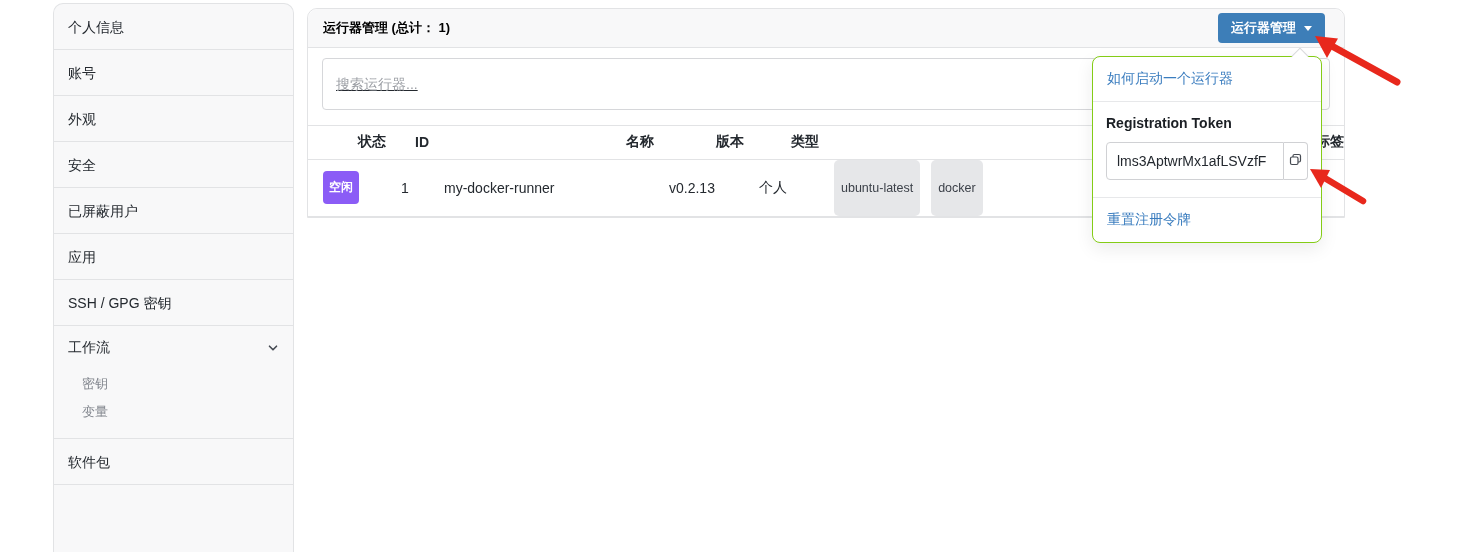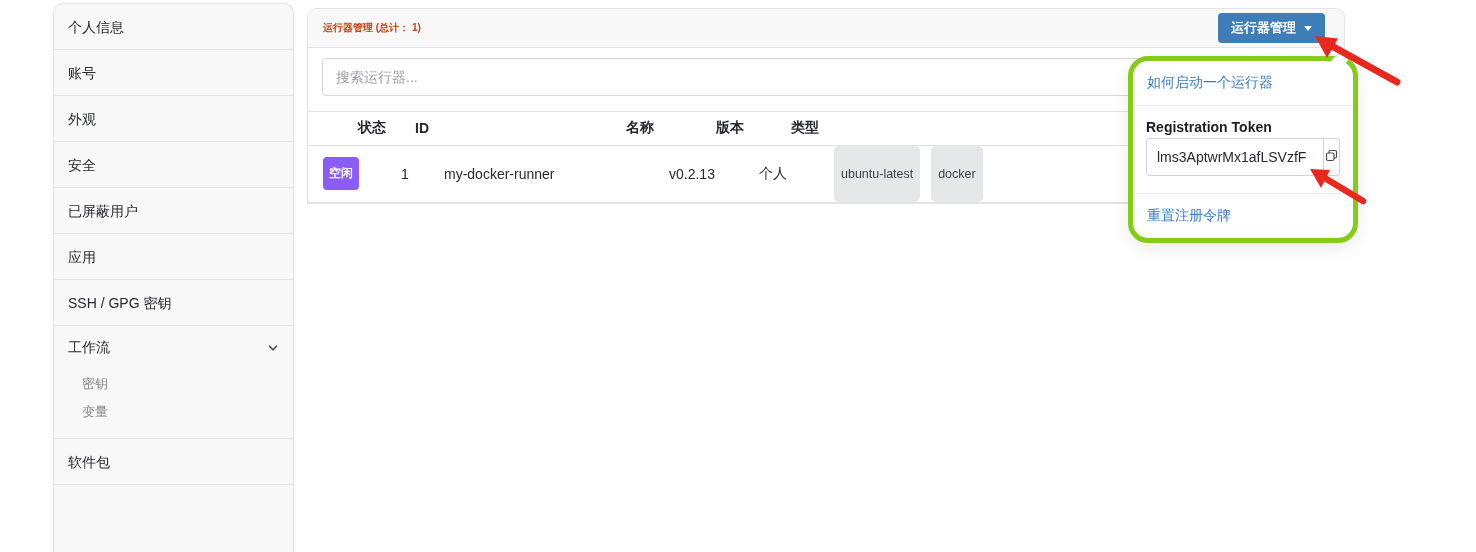--- a/index.html
+++ b/index.html
@@ -56,41 +56,41 @@
     border-radius: 10px 10px 0 0;
   }
   .main-header {
     height: 39px;
     background: #f8f8f9;
     border-bottom: 1px solid #e2e3e5;
     border-radius: 10px 10px 0 0;
     display: flex; align-items: center;
     padding: 0 19px 0 15px;
   }
-  .main-title { font-weight: bold; font-size: 10px; color: #c2410c; }
+  .main-title { font-weight: bold; font-size: 13px; color: #000000; }
   .create-btn {
     margin-left: auto;
     height: 30px; padding: 0 13px;
     background: #3d7eb8; color: #fff;
     border: none; border-radius: 4px;
     font-family: inherit; font-size: 13px; font-weight: bold;
     display: flex; align-items: center; gap: 8px;
     cursor: pointer;
   }
   .caret-down {
     width: 0; height: 0; display: inline-block;
     border-left: 4px solid transparent; border-right: 4px solid transparent;
     border-top: 5px solid #fff;
   }
   .search-section { padding: 10px 14px 15px; border-bottom: 1px solid #e2e3e5; }
   .search-input {
-    width: 100%; height: 38px;
+    width: 100%; height: 52px;
     border: 1px solid #d6d7da; border-radius: 4px;
     padding: 0 13px; font-family: inherit; font-size: 14px; color: #24292f;
-    outline: none; background: #fff;
+    outline: none; background: #fff; text-decoration: underline;
   }
   .search-input::placeholder { color: #9b9ea4; }
 
   table.runner-table { width: 100%; border-collapse: collapse; table-layout: fixed; }
   .runner-table th {
     height: 33px; text-align: right; font-weight: 700; font-size: 14px;
     color: #24292f; padding: 0 0 0 15px;
     border-bottom: 1px solid #e2e3e5;
   }
   .runner-table td {
@@ -108,44 +108,44 @@
   .tag-pill {
     display: inline-block;
     background: #e6e7e9; color: #3c4149;
     font-size: 12.5px; line-height: 1.3;
     padding: 20px 7px; border-radius: 5px;
     margin-right: 7px;
   }
 
   
   .dropdown {
-    position: absolute; left: 1128px; top: 56px;
+    position: absolute; left: 1092px; top: 56px;
     width: 230px;
     background: #fff;
-    border: 5px solid #84cc16;
-    border-radius: 20px;
+    border: 1px solid #84cc16;
+    border-radius: 8px;
     box-shadow: 0 6px 18px rgba(0,0,0,0.08);
     z-index: 5;
   }
   .dd-caret {
     position: absolute; top: -7px; left: 201px;
     width: 12px; height: 12px;
     background: #fff;
     border-left: 1px solid #d8d9db; border-top: 1px solid #d8d9db;
     transform: rotate(45deg);
   }
   .dd-link {
     display: block; padding: 13px 14px;
     color: #3b7dbf; font-size: 14px; text-decoration: none; cursor: pointer;
   }
   .dd-divider { border-top: 1px solid #e7e8ea; }
   .dd-token-section { padding: 13px 13px 17px; }
   .dd-token-label {
     display: block; font-size: 14px; font-weight: 600; color: #1b1f24;
-    margin-bottom: 3px;
+    margin-bottom: 11px;
   }
   .token-group { display: flex; }
   .token-input {
     width: 178px; height: 38px;
     border: 1px solid #d0d1d4; border-radius: 4px 0 0 4px;
     padding: 0 10px; font-family: inherit; font-size: 14px; color: #24292f;
     outline: none; background: #fff;
     white-space: nowrap; overflow: hidden;
   }
   .copy-btn {

